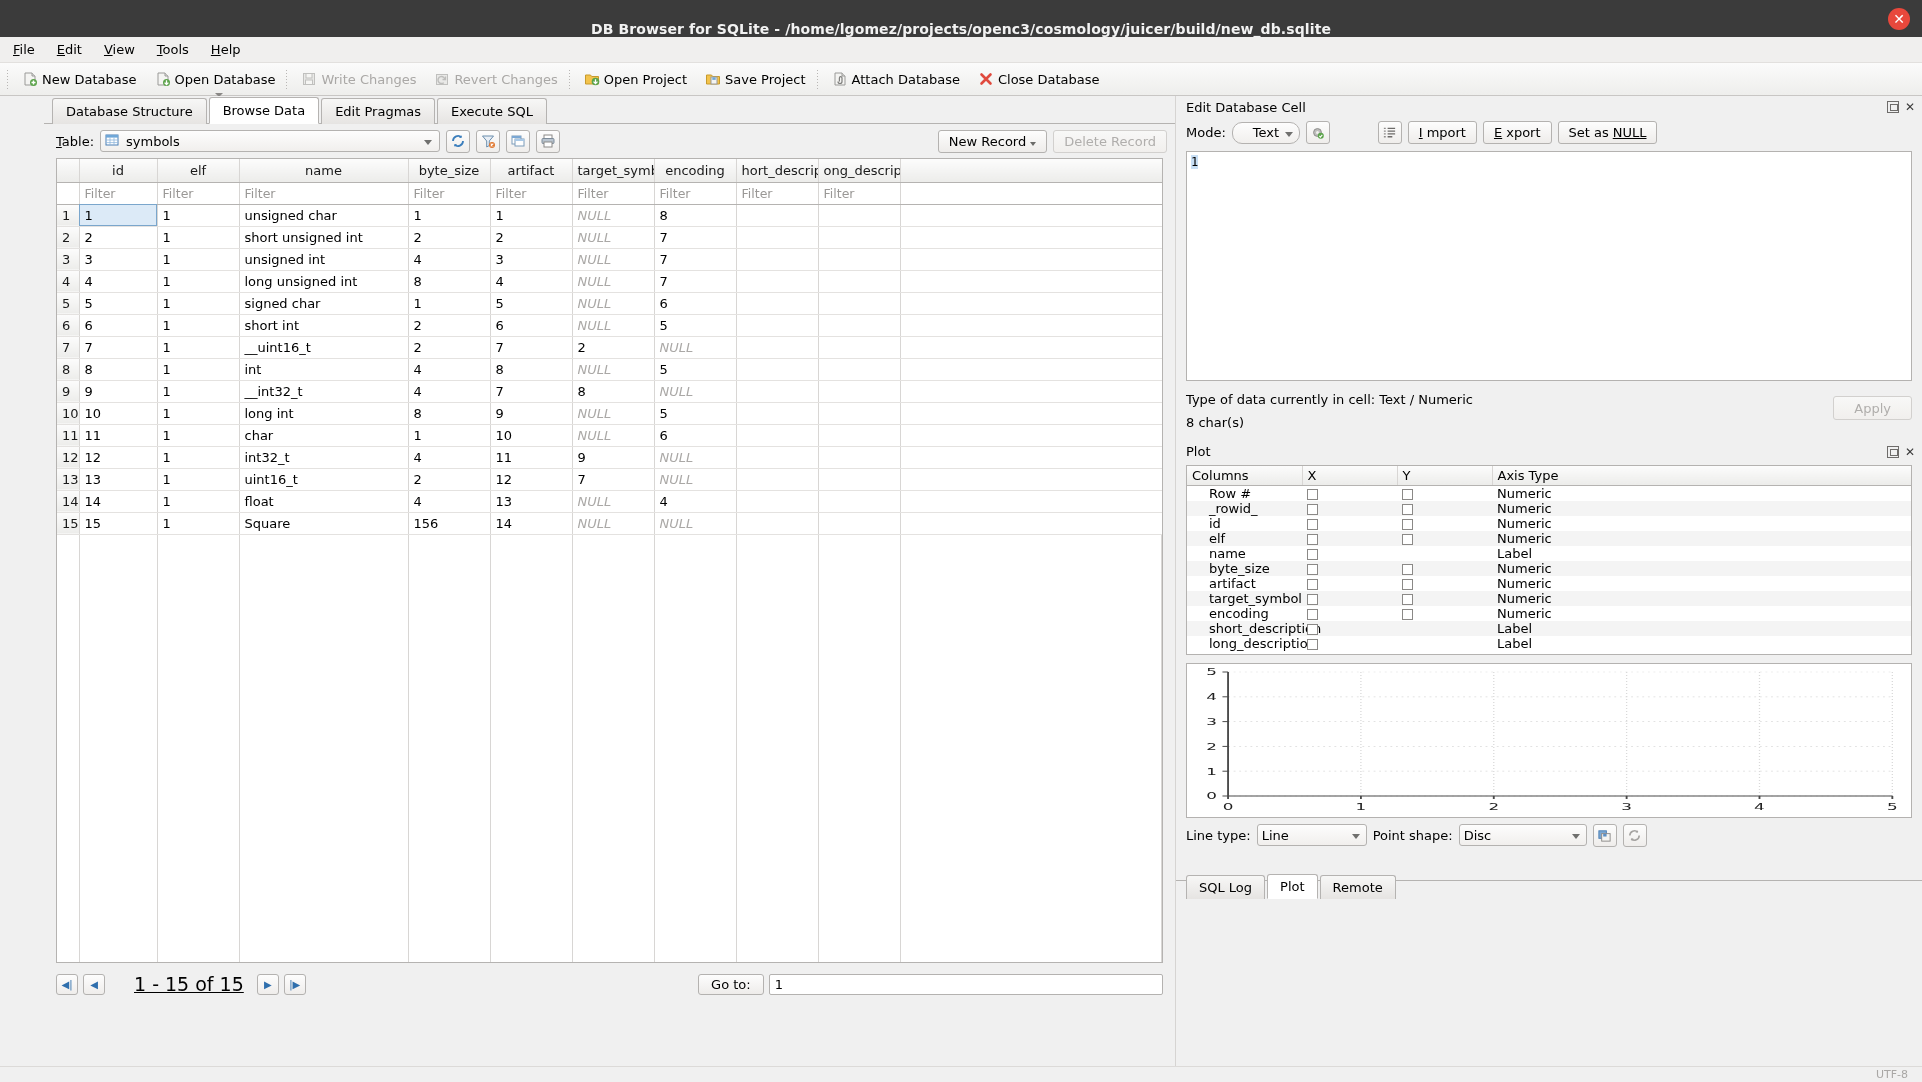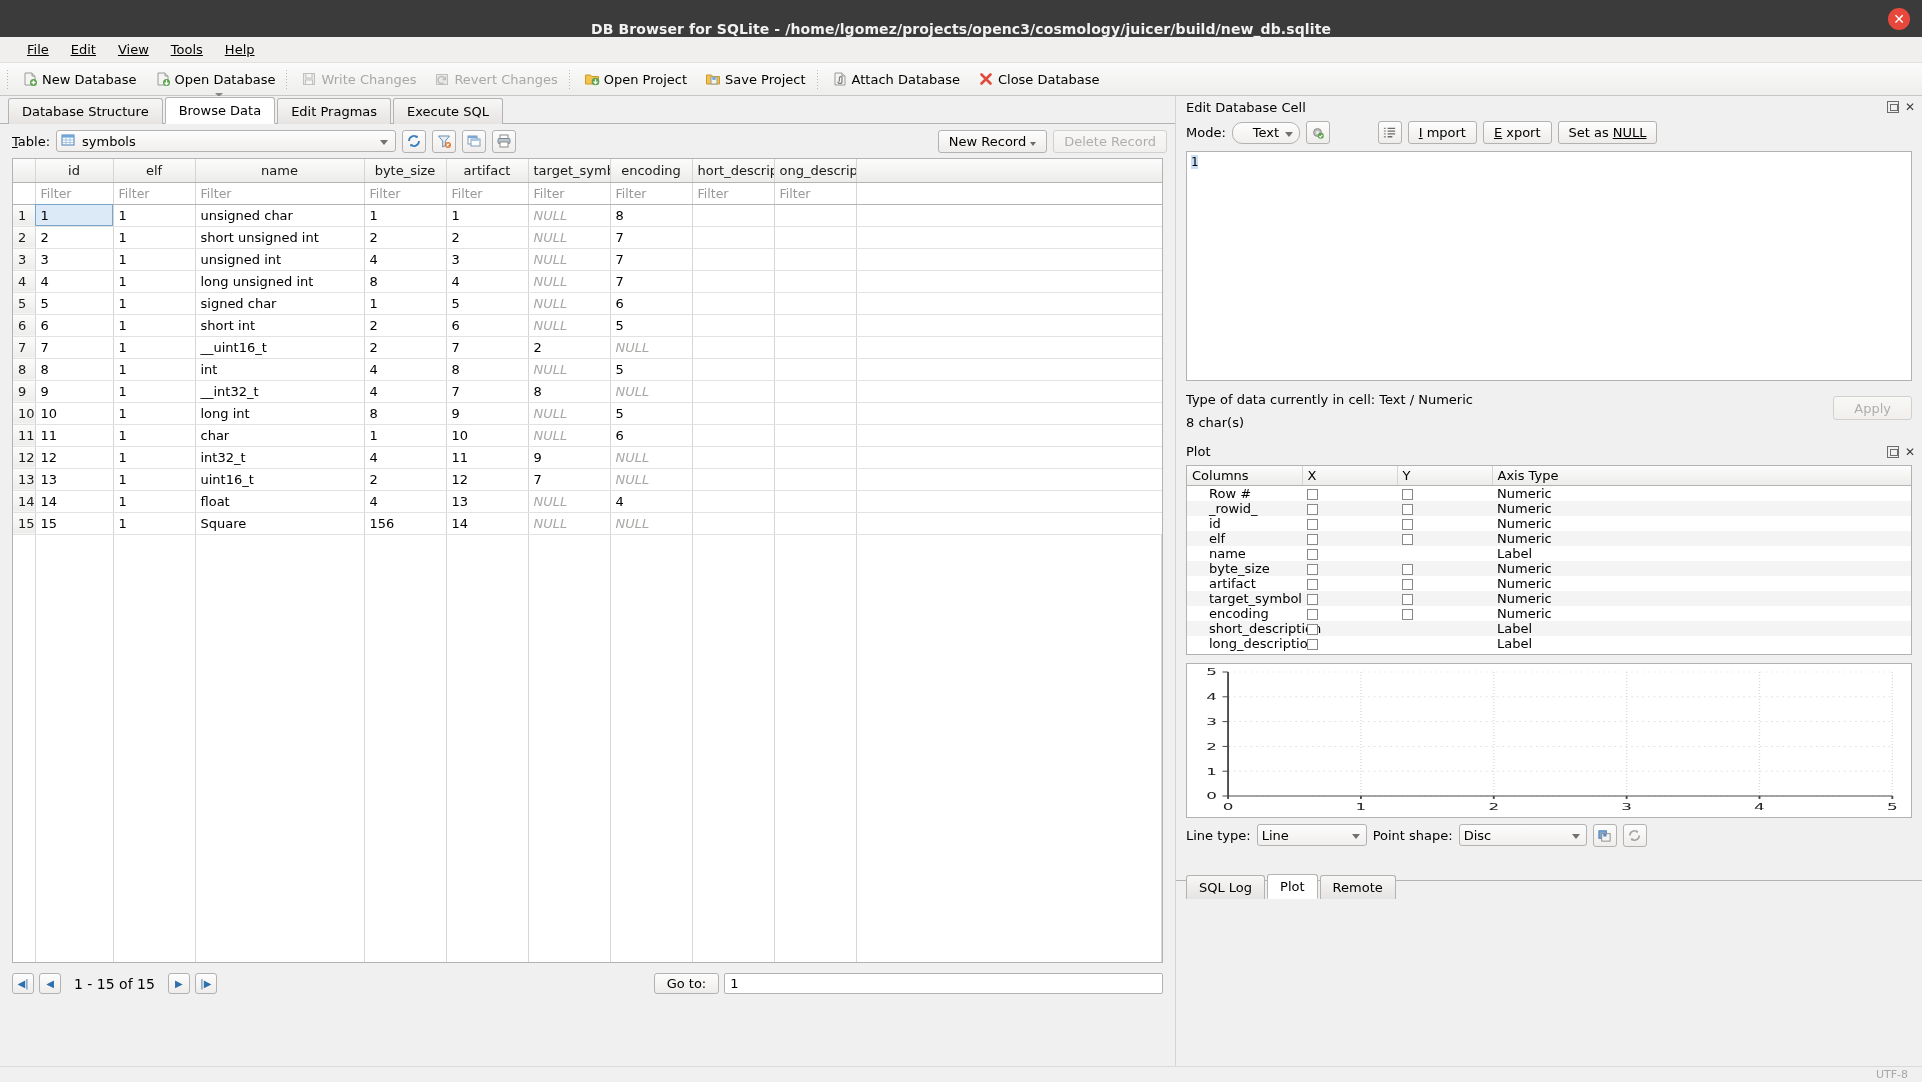--- a/index.html
+++ b/index.html
@@ -27,21 +27,21 @@
     width: 22px; height: 22px; border-radius: 50%;
     background: #e8483c; color: #fff;
     display: flex; align-items: center; justify-content: center;
     font-size: 14px; font-weight: bold; line-height: 1;
     cursor: pointer;
   }
   
   #menubar {
     height: 26px; background: #f0efee;
     display: flex; align-items: center;
-    padding-left: 16px; border-bottom: 1px solid #e2e0de; text-decoration: underline;
+    padding-left: 2px; border-bottom: 1px solid #e2e0de;
   }
   .menu-item {
     padding: 3px 11px; font-size: 13px; cursor: default;
   }
   .menu-item u { text-decoration: underline; }
   
   #toolbar {
     height: 33px;
     background: linear-gradient(#fbfbfb,#eeeeec);
     border-bottom: 1px solid #c8c6c4;
@@ -61,21 +61,21 @@
   }
   .ic { width: 16px; height: 16px; display: inline-block; position: relative; flex: none; }
   .tb-caret {
     position: absolute; bottom: -7px; left: 50%;
     width: 0; height: 0;
     border-left: 4px solid transparent; border-right: 4px solid transparent;
     border-top: 4px solid #8a8886;
   }
   
   #main { display: flex; height: calc(1082px - 37px - 26px - 33px - 16px); }
-  #left { width: 1175px; flex: none; position: relative; background: #f0f0f0; }
+  #left { width: 1175px; flex: none; position: relative; background: #f0f0f0; padding-left: 44px; }
   #right { flex: 1; background: #f0f0f0; border-left: 1px solid #d6d4d2; }
   
   #tabbar {
     display: flex; align-items: flex-end;
     height: 28px; padding-left: 8px;
     border-bottom: 1px solid #b5b3b1;
     background: #f0f0f0;
   }
   .tab {
     padding: 5px 13px 5px;
@@ -165,21 +165,21 @@
     margin: 10px 12px 0; display: flex; align-items: center; gap: 5px;
   }
   .nav-btn {
     width: 22px; height: 21px;
     border: 1px solid #b4b2b0; border-radius: 3px;
     background: linear-gradient(#fdfdfd,#efedeb);
     display: flex; align-items: center; justify-content: center;
     font-size: 10px; color: #333; cursor: default;
   }
   .nav-btn.blue { color: #2f6fad; }
-  #rangetext { font-size: 14px; margin-left: 8px; }
+  #rangetext { font-size: 19px; margin-left: 24px; text-decoration: underline; }
   #goto-label {
     height: 21px; padding: 0 12px; border: 1px solid #b4b2b0;
     border-radius: 3px; background: linear-gradient(#fdfdfd,#eeecea);
     display: flex; align-items: center; font-size: 13px;
   }
   #goto-input {
     flex: 1; height: 21px; border: 1px solid #b4b2b0; border-radius: 2px;
     background: #fff; font-size: 13px; padding: 0 5px;
     display: flex; align-items: center;
   }

